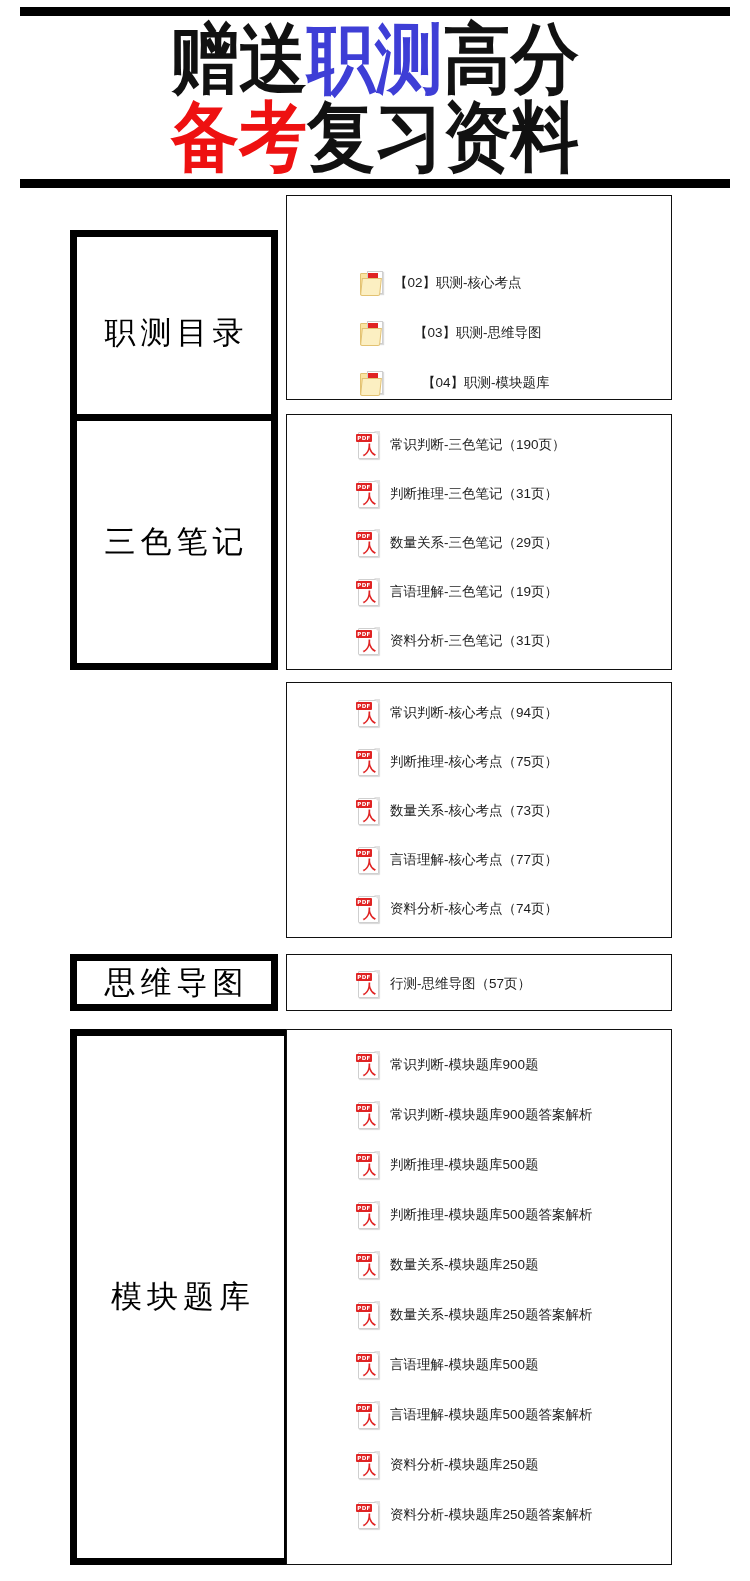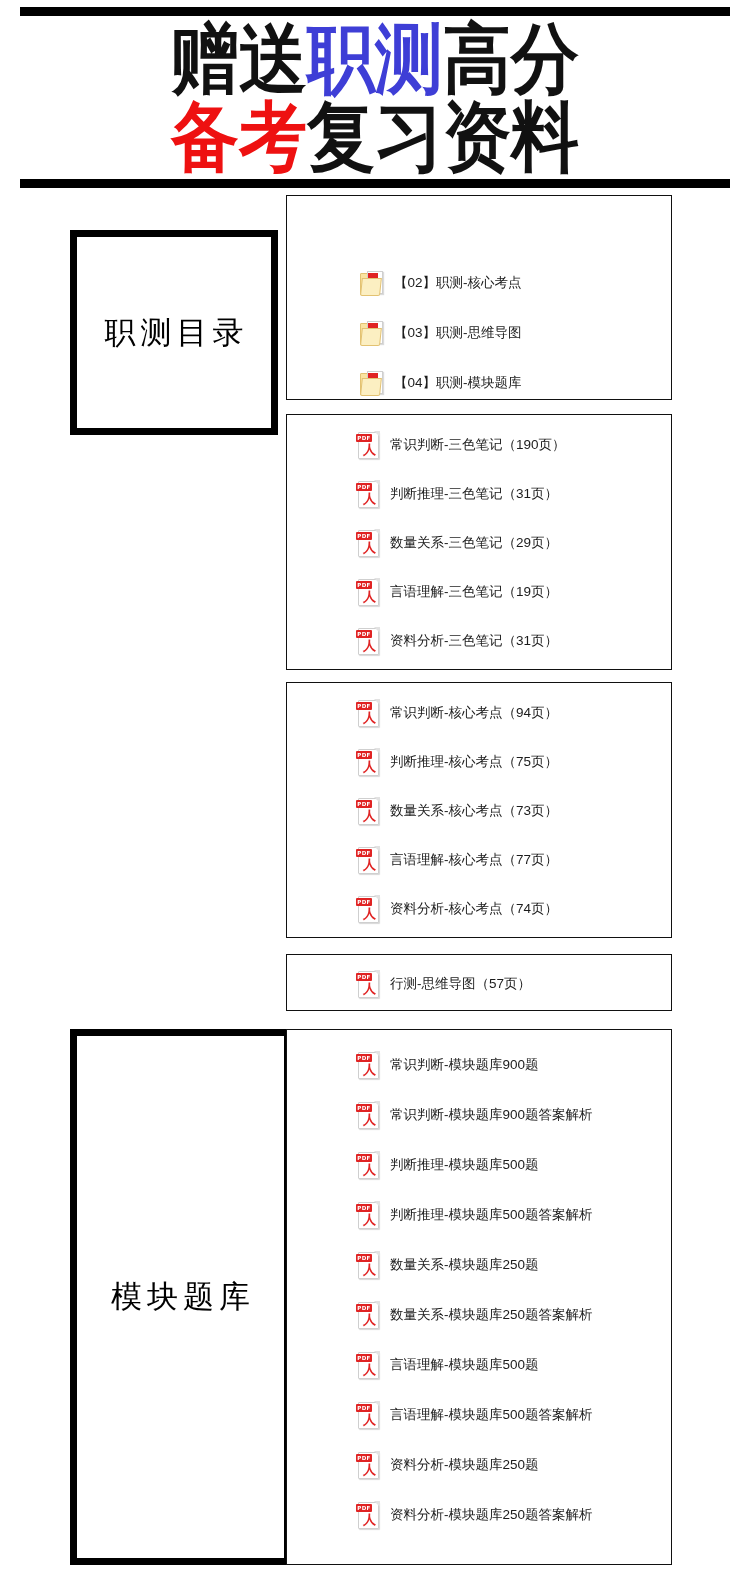--- a/index.html
+++ b/index.html
@@ -145,43 +145,46 @@
         <div class="file-row" style="top: 70px; padding-left: 72px;">
           <span class="icon ico-folder">
             <span class="back"></span>
             <span class="doc"></span>
             <span class="doctag"></span>
             <span class="docswirl">人</span>
             <span class="front"></span>
           </span>
           <span class="ftext">【02】职测-核心考点</span>
         </div>
-        <div class="file-row" style="top: 120px; padding-left: 72px;">
+        <div class="file-row" style="top: 120px; padding-left: 72px; gap: 20px;">
           <span class="icon ico-folder">
             <span class="back"></span>
             <span class="doc"></span>
             <span class="doctag"></span>
             <span class="docswirl">人</span>
             <span class="front"></span>
           </span>
           <span class="ftext">【03】职测-思维导图</span>
         </div>
-        <div class="file-row" style="top: 170px; padding-left: 72px;">
+        <div class="file-row" style="top: 170px; padding-left: 72px; gap: 28px;">
           <span class="icon ico-folder">
             <span class="back"></span>
             <span class="doc"></span>
             <span class="doctag"></span>
             <span class="docswirl">人</span>
             <span class="front"></span>
           </span>
           <span class="ftext">【04】职测-模块题库</span>
         </div>
       </div>
     </div>
     <div class="section" style="top: 414px; height: 256px;">
+      <div class="label-box" style="top: 0px; width: 208px; height: 256px;">
+        <span class="label-text">三色笔记</span>
+      </div>
       <div class="list-box" style="top: 0px; height: 256px;">
         <div class="file-row" style="top: 13px; padding-left: 68px;">
           <span class="icon ico-pdf">
             <span class="page"></span>
             <span class="fold"></span>
             <span class="tag">PDF</span>
             <span class="swirl">人</span>
           </span>
           <span class="ftext">常识判断-三色笔记（190页）</span>
         </div>
@@ -266,20 +269,23 @@
             <span class="page"></span>
             <span class="fold"></span>
             <span class="tag">PDF</span>
             <span class="swirl">人</span>
           </span>
           <span class="ftext">资料分析-核心考点（74页）</span>
         </div>
       </div>
     </div>
     <div class="section" style="top: 954px; height: 57px;">
+      <div class="label-box" style="top: 0px; width: 208px; height: 57px;">
+        <span class="label-text">思维导图</span>
+      </div>
       <div class="list-box" style="top: 0px; height: 57px;">
         <div class="file-row" style="top: 12px; padding-left: 68px;">
           <span class="icon ico-pdf">
             <span class="page"></span>
             <span class="fold"></span>
             <span class="tag">PDF</span>
             <span class="swirl">人</span>
           </span>
           <span class="ftext">行测-思维导图（57页）</span>
         </div>

